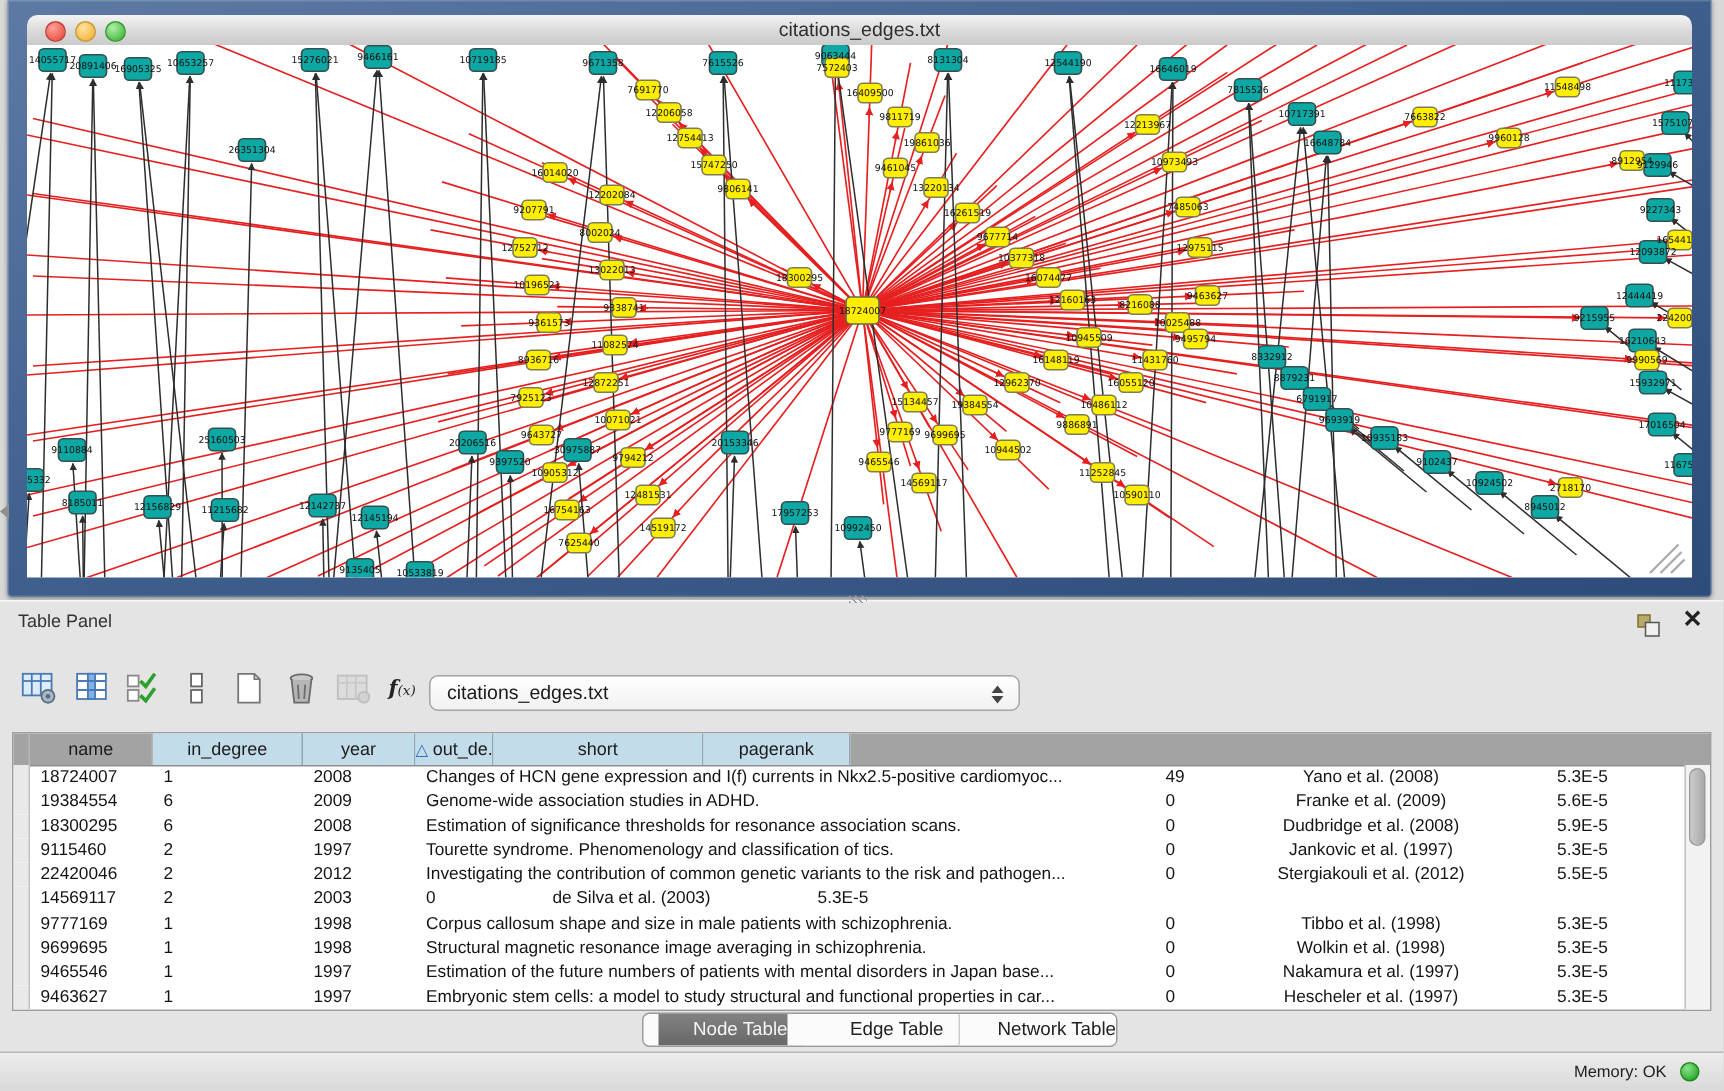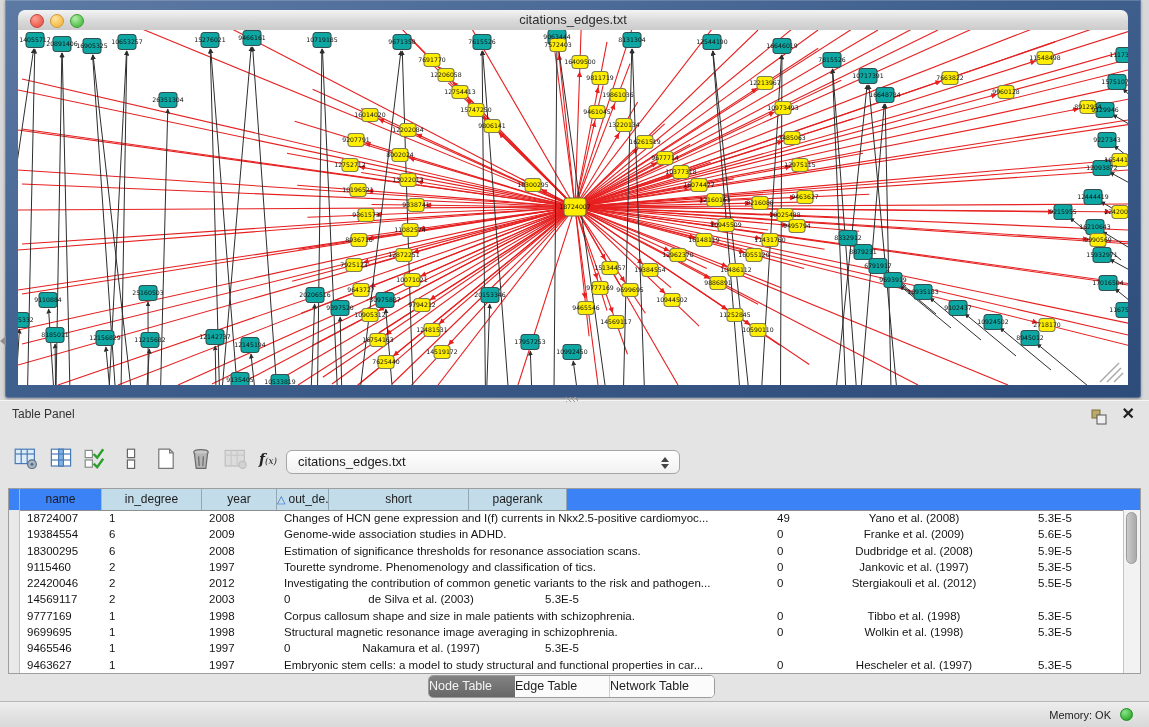--- a/index.html
+++ b/index.html
@@ -60,41 +60,41 @@
   .dd-up{border-bottom:5px solid #444;}
   .dd-down{border-top:5px solid #444;}
   
   .table-wrap{
     position:absolute;left:8px;top:87px;width:1133px;height:186px;
     background:#fff;border:1px solid #9e9e9e;box-sizing:border-box;
   }
   .thead{display:flex;height:21px;border-bottom:1px solid #8f8f8f;}
   .th{box-sizing:border-box;height:21px;line-height:20px;font-size:12px;color:#1c1c1c;
       text-align:center;background:#c3dcea;border-right:1px solid #93a8b2;overflow:hidden;white-space:nowrap;}
-  .th.gutter,.th.plain{background:#3b82f6;border-right-color:#b5b5b5;}
+  .th.gutter,.th.plain{background:#a3a3a3;border-right-color:#b5b5b5;}
   .sort-tri{color:#2e6fbe;font-size:11px;margin-right:3px;}
   .tbody{position:absolute;left:0;top:21px;right:16px;bottom:0;overflow:hidden;}
   .tr{display:flex;height:16.3px;}
   .td{box-sizing:border-box;font-size:11.5px;color:#141414;line-height:16px;
       overflow:hidden;white-space:nowrap;padding:0 0 0 7px;}
   .td.center{text-align:center;padding:0;margin-left:22px;}
   .td.gutter{background:#e9e9e9;border-right:1px solid #c2c2c2;padding:0;}
   .vscroll{
     position:absolute;right:0;top:21px;bottom:0;width:16px;
     background:#f2f2f2;border-left:1px solid #c4c4c4;
   }
   .vthumb{position:absolute;left:2px;top:2px;width:11px;height:52px;border-radius:6px;
     background:linear-gradient(90deg,#cbcbcb,#a9a9a9);border:1px solid #9b9b9b;box-sizing:border-box;}
   
   .tabbar{
     position:absolute;left:428px;top:274px;height:21px;display:flex;
     border:1px solid #9b9b9b;border-radius:5px;overflow:hidden;background:#fbfbfb;
     font-size:12.5px;
   }
-  .tab{height:21px;line-height:20px;text-align:left;color:#222;background:#fbfbfb;}
+  .tab{height:21px;line-height:20px;text-align:right;color:#222;background:#fbfbfb;margin-left:10px;}
   .tab.active{background:linear-gradient(#828282,#676767);color:#f5f5f5;}
   .tab.sep{border-left:1px solid #cdcdcd;}
   
   .statusbar{
     position:absolute;left:0;top:300px;width:1149px;height:27px;
     border-top:1px solid #b8b8b8;background:linear-gradient(#ededed,#d7d7d7);
   }
   .mem-label{position:absolute;right:38px;top:7px;font-size:11px;color:#222;}
   .mem-dot{position:absolute;right:16px;top:6px;width:13px;height:13px;border-radius:50%;
     background:radial-gradient(circle at 35% 30%,#8ce28c,#2fae2f 75%);border:1px solid #1f8a1f;box-sizing:border-box;}
@@ -780,20 +780,21 @@
           <div class="td" style="width: 493px;">Structural magnetic resonance image averaging in schizophrenia.</div>
           <div class="td" style="width: 52px;">0</div>
           <div class="td center" style="width: 140px;">Wolkin et al. (1998)</div>
           <div class="td center" style="width: 98px;">5.3E-5</div>
         </div>
         <div class="tr">
           <div class="td gutter" style="width: 11px;"></div>
           <div class="td" style="width: 82px;">9465546</div>
           <div class="td" style="width: 100px;">1</div>
           <div class="td" style="width: 75px;">1997</div>
+          <div class="td" style="width: 493px;">Estimation of the future numbers of patients with mental disorders in Japan base...</div>
           <div class="td" style="width: 52px;">0</div>
           <div class="td center" style="width: 140px;">Nakamura et al. (1997)</div>
           <div class="td center" style="width: 98px;">5.3E-5</div>
         </div>
         <div class="tr">
           <div class="td gutter" style="width: 11px;"></div>
           <div class="td" style="width: 82px;">9463627</div>
           <div class="td" style="width: 100px;">1</div>
           <div class="td" style="width: 75px;">1997</div>
           <div class="td" style="width: 493px;">Embryonic stem cells: a model to study structural and functional properties in car...</div>

